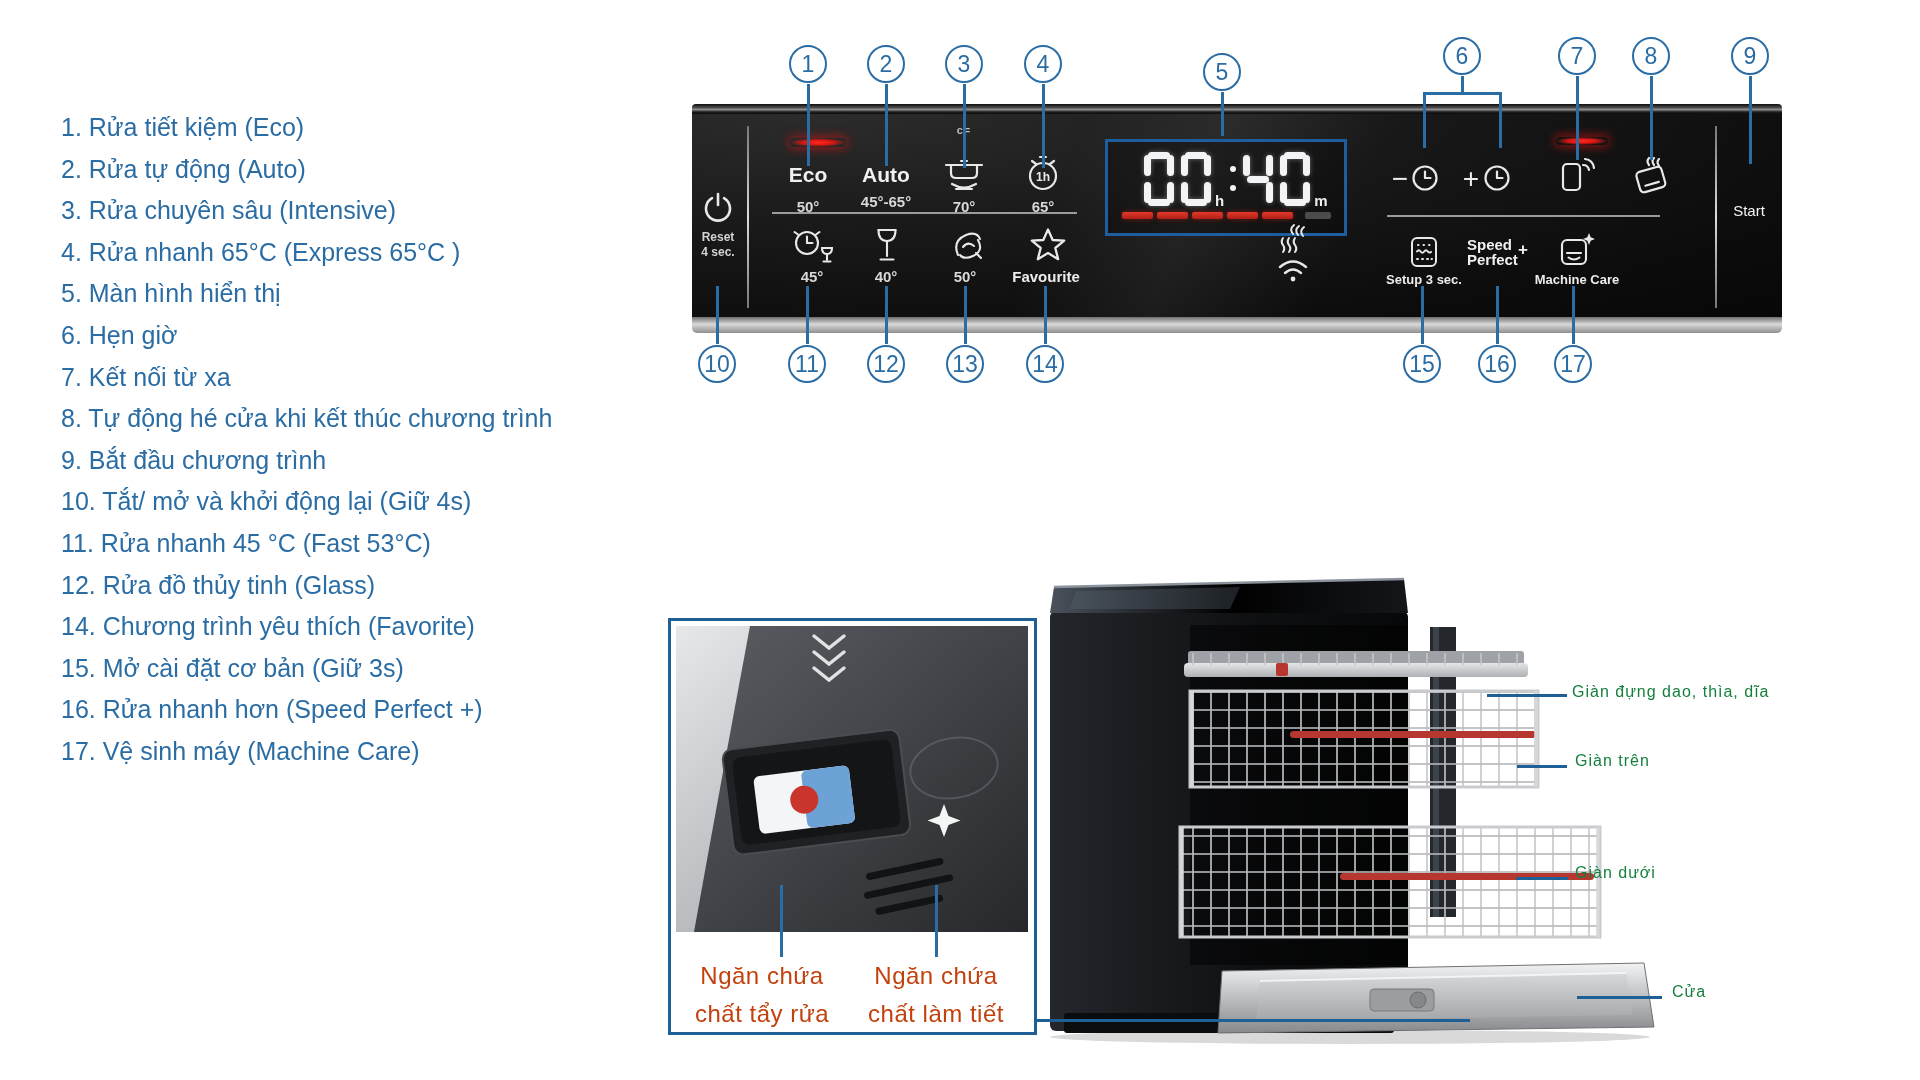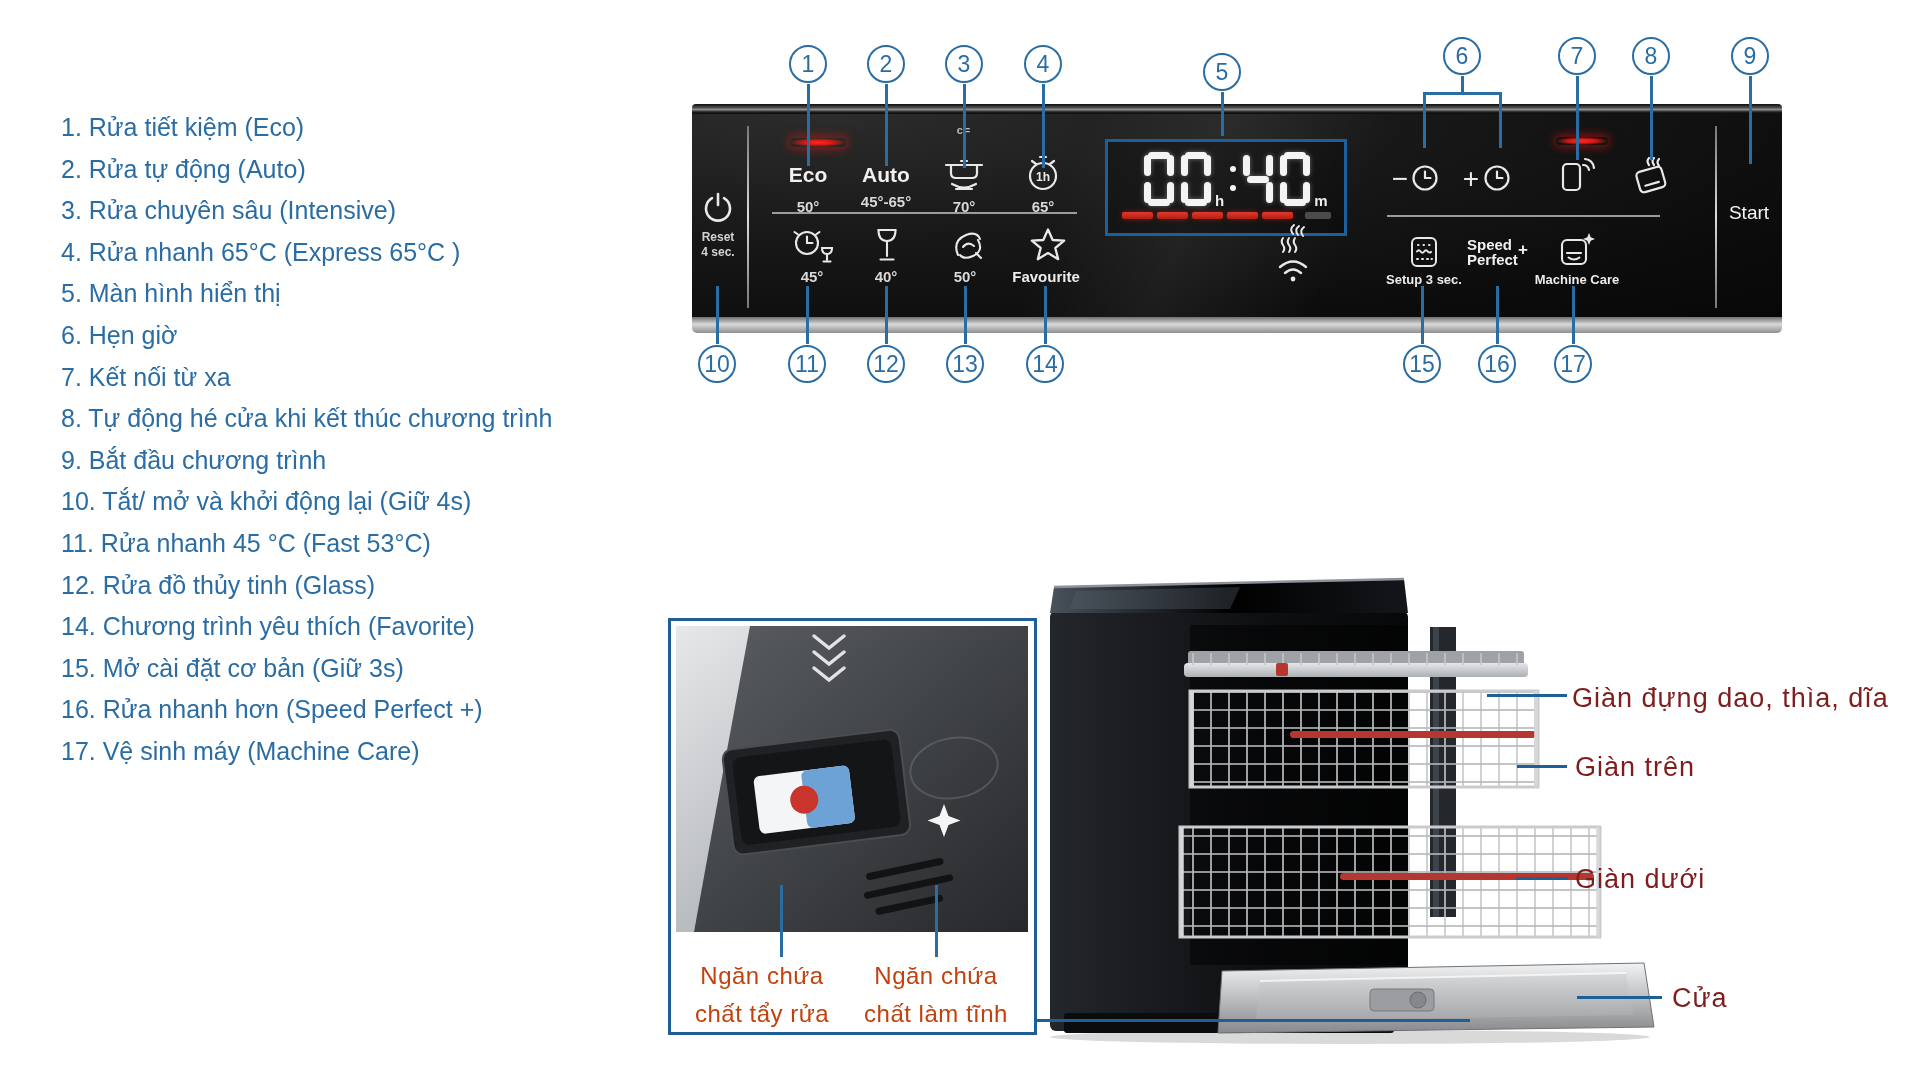--- a/index.html
+++ b/index.html
@@ -61,24 +61,24 @@
   #progress { position:absolute; left:14px; top:70px; display:flex; }
   .pseg { width:31px; height:7px; border-radius:2px; margin-right:4px;
           background:linear-gradient(#e23a2c,#b01e14); box-shadow:0 0 5px rgba(220,30,20,.5); }
   .pseg.dim { background:#4b4b4b; box-shadow:none; margin-left:8px; width:26px; }
   .ptext { position:absolute; text-align:center; color:#ececec; font-weight:bold; }
   .sign { position:absolute; width:20px; text-align:center; font-size:28px; color:#ececec; line-height:30px; }
   #speedperfect { position:absolute; left:775px; top:133px; color:#f0f0f0; font-size:15px;
        font-weight:bold; line-height:15px; white-space:nowrap; }
   #speedplus { position:absolute; left:826px; top:136px; font-size:17px; font-weight:bold; color:#f0f0f0; }
   #start-label { position:absolute; left:1026px; top:98px; width:62px; text-align:center;
-       font-size:19px; font-weight:500; color:#f5f5f5; }
+       font-size:15px; font-weight:500; color:#f5f5f5; }
 
   
-  .dlabel { position:absolute; font-size:27px; letter-spacing:1px; color:#7f1d1d; font-weight:500;
+  .dlabel { position:absolute; font-size:16px; letter-spacing:1px; color:#15803d; font-weight:500;
             white-space:nowrap; z-index:4; }
   .dline  { position:absolute; height:3px; background:#1e6096; z-index:4; }
   #inset-box { position:absolute; left:668px; top:618px; width:369px; height:417px;
        border:3px solid #1e6096; background:#fff; z-index:2; }
   .ilabel { position:absolute; top:957px; font-size:24px; line-height:38px; color:#c2410c;
        font-weight:500; text-align:center; letter-spacing:.5px; z-index:4; }
   #dishwasher { position:absolute; left:1040px; top:575px; z-index:1; }
 </style>
 </head>
 <body>
@@ -415,21 +415,21 @@
     </svg>
   </div>
   <div class="cline vline" style="left:780px;top:885px;height:72px"></div>
   <div class="cline vline" style="left:935px;top:885px;height:72px"></div>
   <div class="ilabel" style="left:682px;width:160px">
     <div>Ngăn chứa</div>
       <div>chất tẩy rửa</div>
   </div>
   <div class="ilabel" style="left:846px;width:180px">
     <div>Ngăn chứa</div>
-      <div>chất làm tĩnh</div>
+      <div>chất làm tiết</div>
   </div>
   <div class="dline" style="left:1035px;top:1019px;width:435px;background:#1e6096"></div>
 
   <svg id="dishwasher" width="630" height="470" viewBox="0 0 630 470">
     <defs>
       <linearGradient id="gCab" x1="0" y1="0" x2="1" y2="0">
         <stop offset="0" stop-color="#23262b"></stop>
           <stop offset=".6" stop-color="#0e0f11"></stop>
         <stop offset="1" stop-color="#070809"></stop>
       </linearGradient>

